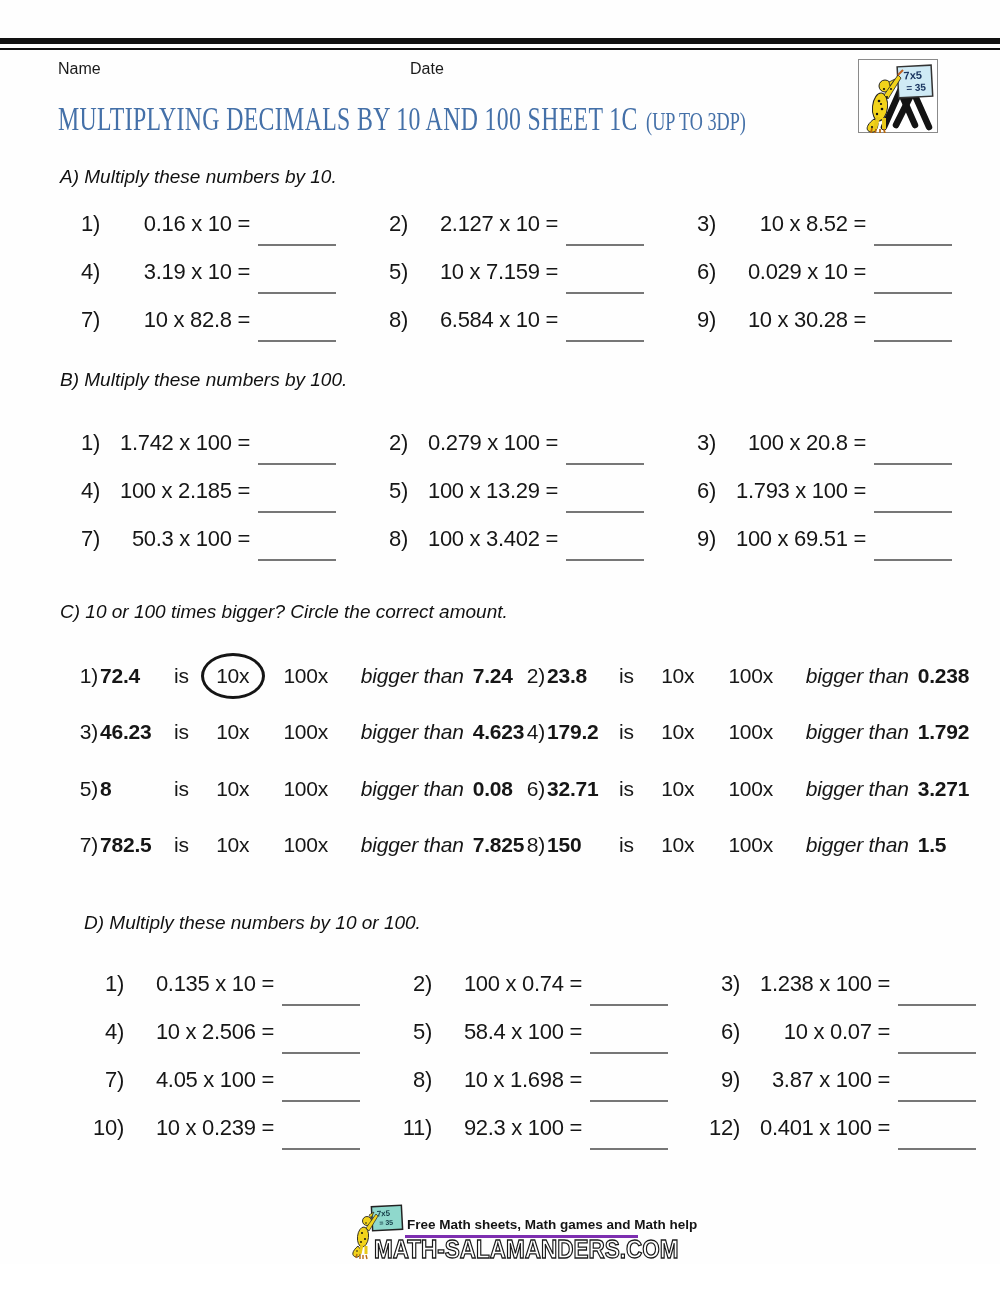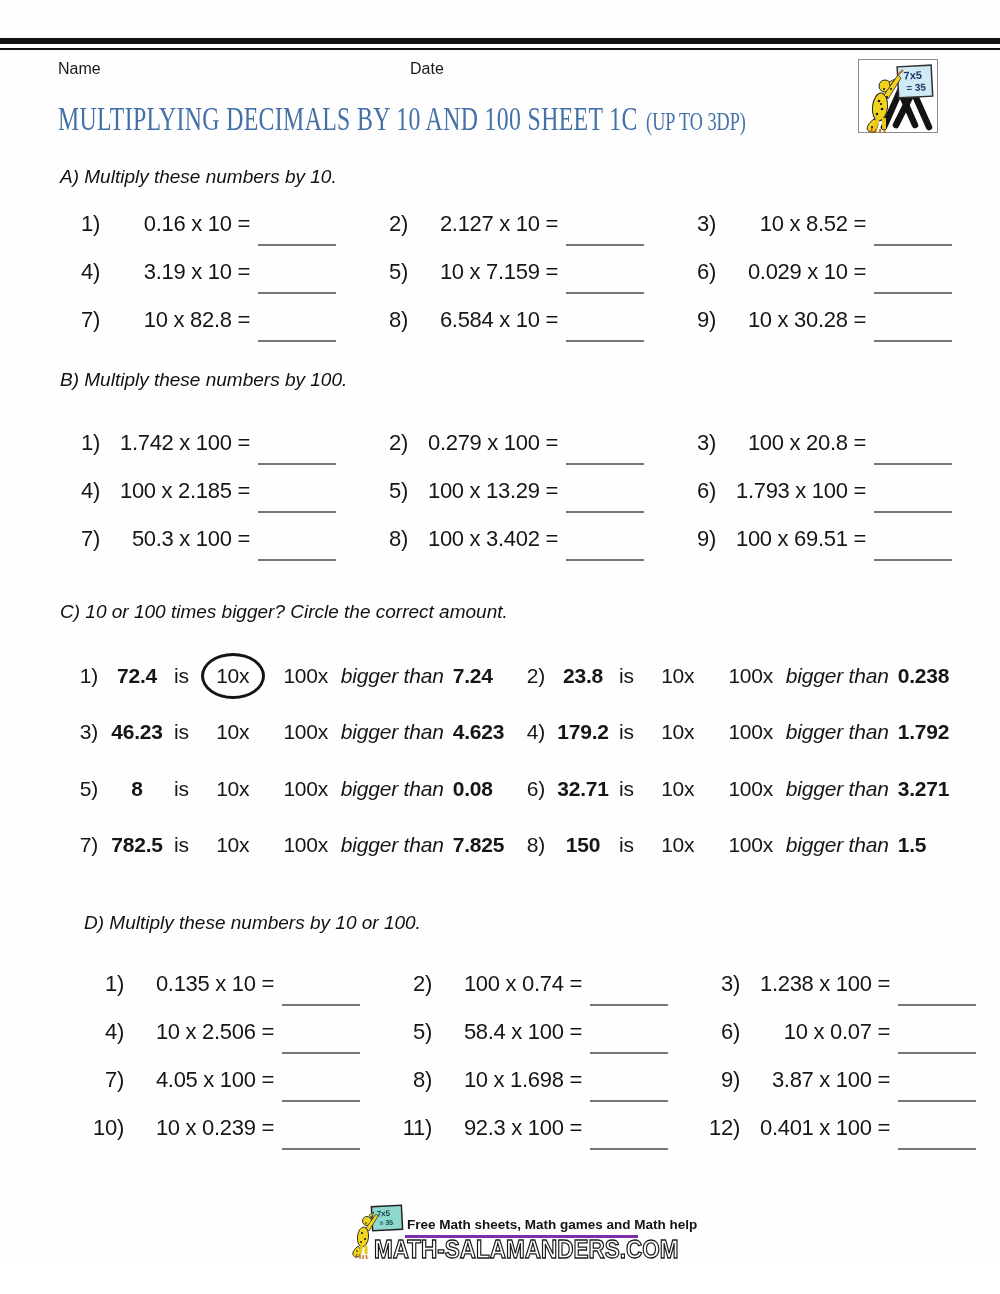--- a/index.html
+++ b/index.html
@@ -35,27 +35,27 @@
   #secA .r0{top:45px;} #secA .r1{top:93px;} #secA .r2{top:141px;}
   #secB .r0{top:61px;} #secB .r1{top:109px;} #secB .r2{top:157px;}
   #secD .r0{top:59px;} #secD .r1{top:107px;} #secD .r2{top:155px;} #secD .r3{top:203px;}
   
   .citem{position:absolute;display:flex;align-items:flex-start;font-size:21px;
          letter-spacing:-0.2px;white-space:nowrap;line-height:27px;}
   .citem.lft{left:60px;} .citem.rgt{left:512px;}
   #secC .r0{top:61px;} #secC .r1{top:117px;} #secC .r2{top:174px;} #secC .r3{top:230px;}
   .cpn{width:38px;text-align:right;}
   .rgt .cpn{width:33px;}
-  .cval{width:74px;text-align:center;font-weight:bold;margin-left:2px;}
+  .cval{width:74px;text-align:left;font-weight:bold;margin-left:2px;}
   .rgt .cval{width:72px;}
   .cis{}
   .copt{display:inline-block;text-align:center;}
   .o10{width:64px;margin-left:12px;position:relative;}
   .o100{width:70px;margin-left:6px;}
-  .cphrase{font-style:italic;}
+  .cphrase{font-style:italic;margin-left:20px;}
   .ctarget{font-weight:bold;margin-left:9px;}
   .ring{position:absolute;left:50%;top:50%;width:58px;height:40px;
         transform:translate(-50%,-50%);border:3px solid #151515;border-radius:50%;}
   
   .footer{position:absolute;left:350px;top:1204px;width:320px;height:66px;}
   .f-logo{position:absolute;left:0;top:0;}
   .f-tagline{position:absolute;left:57px;top:13px;font-size:13.5px;font-weight:bold;color:#141414;white-space:nowrap;}
   .f-rule{position:absolute;left:55px;top:31px;width:233px;height:3px;background:#7d2eb0;}
   .f-wordmark{position:absolute;left:24px;top:31px;font-size:25px;font-weight:bold;
               letter-spacing:0px;white-space:nowrap;color:#222;

